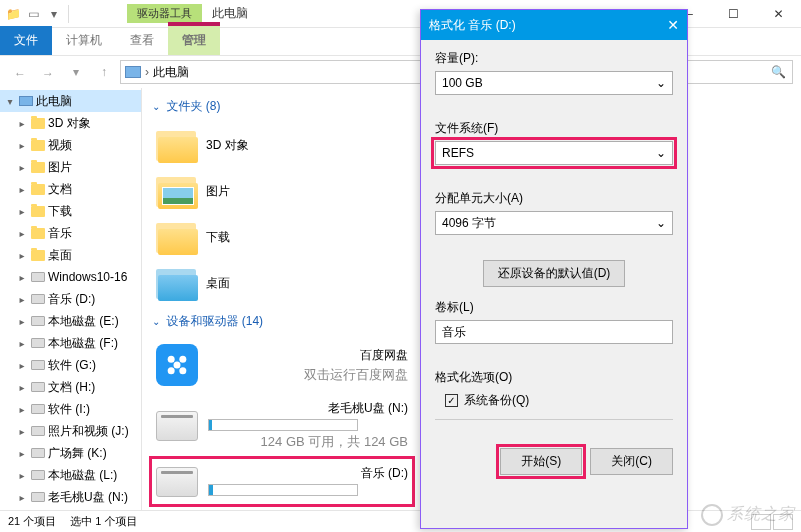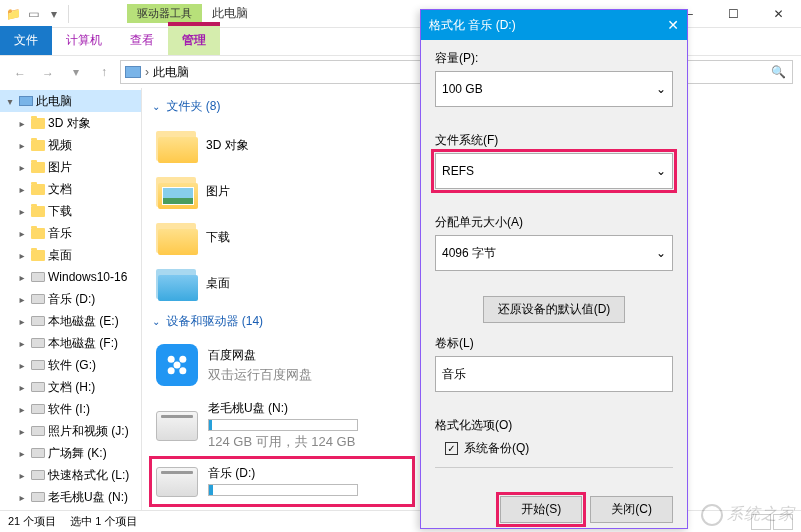--- a/index.html
+++ b/index.html
@@ -10,21 +10,21 @@
 .titlebar .qat { display: flex; align-items: center; gap: 4px; padding: 0 6px; }
 .titlebar .qat .icon { width: 16px; height: 16px; display: flex; align-items: center; justify-content: center; color: #666; }
 .titlebar .sep { width: 1px; height: 18px; background: #ddd; margin: 0 2px; }
 .titlebar .tools-tab { background: #b7e07a; color: #333; padding: 2px 10px; margin-left: 50px; font-size: 11px; }
 .titlebar .title-text { margin-left: 10px; color: #333; }
 .titlebar .winbtns { margin-left: auto; display: flex; }
 .titlebar .winbtns .btn { width: 45px; height: 28px; display: flex; align-items: center; justify-content: center; color: #333; }
 
 
 .ribbon { height: 28px; display: flex; align-items: flex-end; border-bottom: 1px solid #e5e5e5; }
-.ribbon .tab { padding: 6px 14px; font-size: 12px; color: #a21caf; }
+.ribbon .tab { padding: 6px 14px; font-size: 12px; color: #737373; }
 .ribbon .tab.file { background: #1979ca; color: #fff; }
 .ribbon .tab.tools { background: #d5edad; border-top: 4px solid #be185d; font-weight: bold; }
 
 
 .addrbar { height: 32px; display: flex; align-items: center; padding: 4px 8px; gap: 4px; }
 .addrbar .navbtn { width: 24px; height: 24px; border-radius: 2px; display: flex; align-items: center; justify-content: center; color: #999; }
 .addrbar .breadcrumb { flex: 1; height: 24px; border: 1px solid #ccc; display: flex; align-items: center; padding: 0 4px; gap: 4px; }
 .addrbar .breadcrumb .pcicon { width: 16px; height: 12px; background: #79b4e8; border: 1px solid #5a8cc0; }
 .addrbar .search { width: 180px; height: 24px; border: 1px solid #ccc; display: flex; align-items: center; padding: 0 6px; color: #999; justify-content: flex-end; }
 
@@ -51,39 +51,39 @@
 .big-folder.pics .front::after { content: ""; position: absolute; top: 4px; left: 4px; right: 4px; bottom: 4px; background: linear-gradient(#87ceeb 60%, #4a9d5e 60%); border: 1px solid #fff; }
 .blue-folder .front { background: linear-gradient(#7ec8f0,#3ba9e0); }
 .blue-folder .back { background: #a8d8f0; }
 
 .device-item { width: 260px; display: flex; align-items: center; gap: 10px; padding: 6px 4px; margin: 2px 0; }
 .device-item.highlight { outline: 3px solid #e91e63; }
 .device-item .drive-big { width: 42px; height: 30px; background: linear-gradient(#f5f5f5,#ddd); border: 1px solid #bbb; border-radius: 3px; position: relative; }
 .device-item .drive-big::after { content: ""; position: absolute; top: 3px; left: 4px; right: 4px; height: 3px; background: #999; border-radius: 1px; }
 .device-item .baidu { width: 42px; height: 42px; background: #2196f3; border-radius: 8px; display: flex; align-items: center; justify-content: center; }
 .device-item .baidu svg { width: 28px; height: 28px; }
-.device-item .info { flex: 1; }
+.device-item .info { flex: 1; text-align: right; }
 .device-item .info .name { font-size: 12px; margin-bottom: 2px; }
 .device-item .info .sub { font-size: 13px; color: #888; }
 .device-item .bar { width: 150px; height: 12px; border: 1px solid #bbb; background: #fff; margin: 2px 0; }
 .device-item .bar .fill { height: 100%; background: #26a0da; }
 
 
 .statusbar { height: 22px; border-top: 1px solid #e5e5e5; display: flex; align-items: center; padding: 0 8px; font-size: 11px; gap: 14px; }
 .statusbar .views { margin-left: auto; display: flex; gap: 2px; }
 .statusbar .views .v { width: 20px; height: 16px; border: 1px solid #ccc; }
 
 
 .dialog { position: absolute; top: 9px; left: 420px; width: 268px; height: 520px; background: #f0f0f0; box-shadow: -2px 2px 8px rgba(0,0,0,.2); border: 1px solid #8b5cf6; }
 .dialog .dtitle { height: 30px; background: #0099e5; color: #fff; display: flex; align-items: center; padding: 0 8px; font-size: 12px; }
 .dialog .dtitle .close { margin-left: auto; font-size: 14px; }
 .dialog .body { padding: 10px 14px; }
 .dialog .field { margin-bottom: 25px; }
 .dialog .field label { display: block; font-size: 12px; margin-bottom: 4px; }
-.dialog .field .select, .dialog .field .input { width: 100%; height: 36px; background: #fff; border: 1px solid #adadad; padding: 8px 6px; display: flex; align-items: center; justify-content: space-between; font-size: 12px; }
+.dialog .field .select, .dialog .field .input { width: 100%; height: 24px; background: #fff; border: 1px solid #adadad; padding: 8px 6px; display: flex; align-items: center; justify-content: space-between; font-size: 12px; }
 .dialog .field.highlight .select { outline: 3px solid #e91e63; outline-offset: 1px; }
 .dialog .restore-btn { display: block; margin: 6px auto 12px; padding: 4px 14px; background: #e1e1e1; border: 1px solid #adadad; font-size: 12px; }
 .dialog .checkbox-row { display: flex; align-items: center; gap: 6px; font-size: 12px; margin: 6px 0 6px 10px; }
 .dialog .checkbox-row .cb { width: 13px; height: 13px; border: 1px solid #333; display: flex; align-items: center; justify-content: center; font-size: 10px; }
 .dialog hr { border: none; border-top: 1px solid #ccc; margin: 10px 0; }
 .dialog .actions { display: flex; justify-content: flex-end; gap: 8px; padding: 18px 0 0; }
 .dialog .actions button { padding: 4px 20px; background: #e1e1e1; border: 1px solid #adadad; font-size: 12px; }
 .dialog .actions button.highlight { outline: 3px solid #e91e63; outline-offset: 1px; }
 
 .watermark { position: absolute; right: 6px; bottom: 6px; font-size: 16px; color: rgba(0,0,0,.18); font-style: italic; letter-spacing: 1px; }
@@ -249,21 +249,21 @@
         <span class="ico">
           <span class="drive-ico"></span>
         </span>
         <span class="label">广场舞 (K:)</span>
       </div>
       <div class="node" style="padding-left: 16px;">
         <span class="exp">▸</span>
         <span class="ico">
           <span class="drive-ico"></span>
         </span>
-        <span class="label">快速格式化 (L:)</span>
+        <span class="label">本地磁盘 (L:)</span>
       </div>
       <div class="node" style="padding-left: 16px;">
         <span class="exp">▸</span>
         <span class="ico">
           <span class="drive-ico"></span>
         </span>
         <span class="label">老毛桃U盘 (N:)</span>
       </div>
       <div class="node" style="padding-left: 16px;"></div>
     </div>

